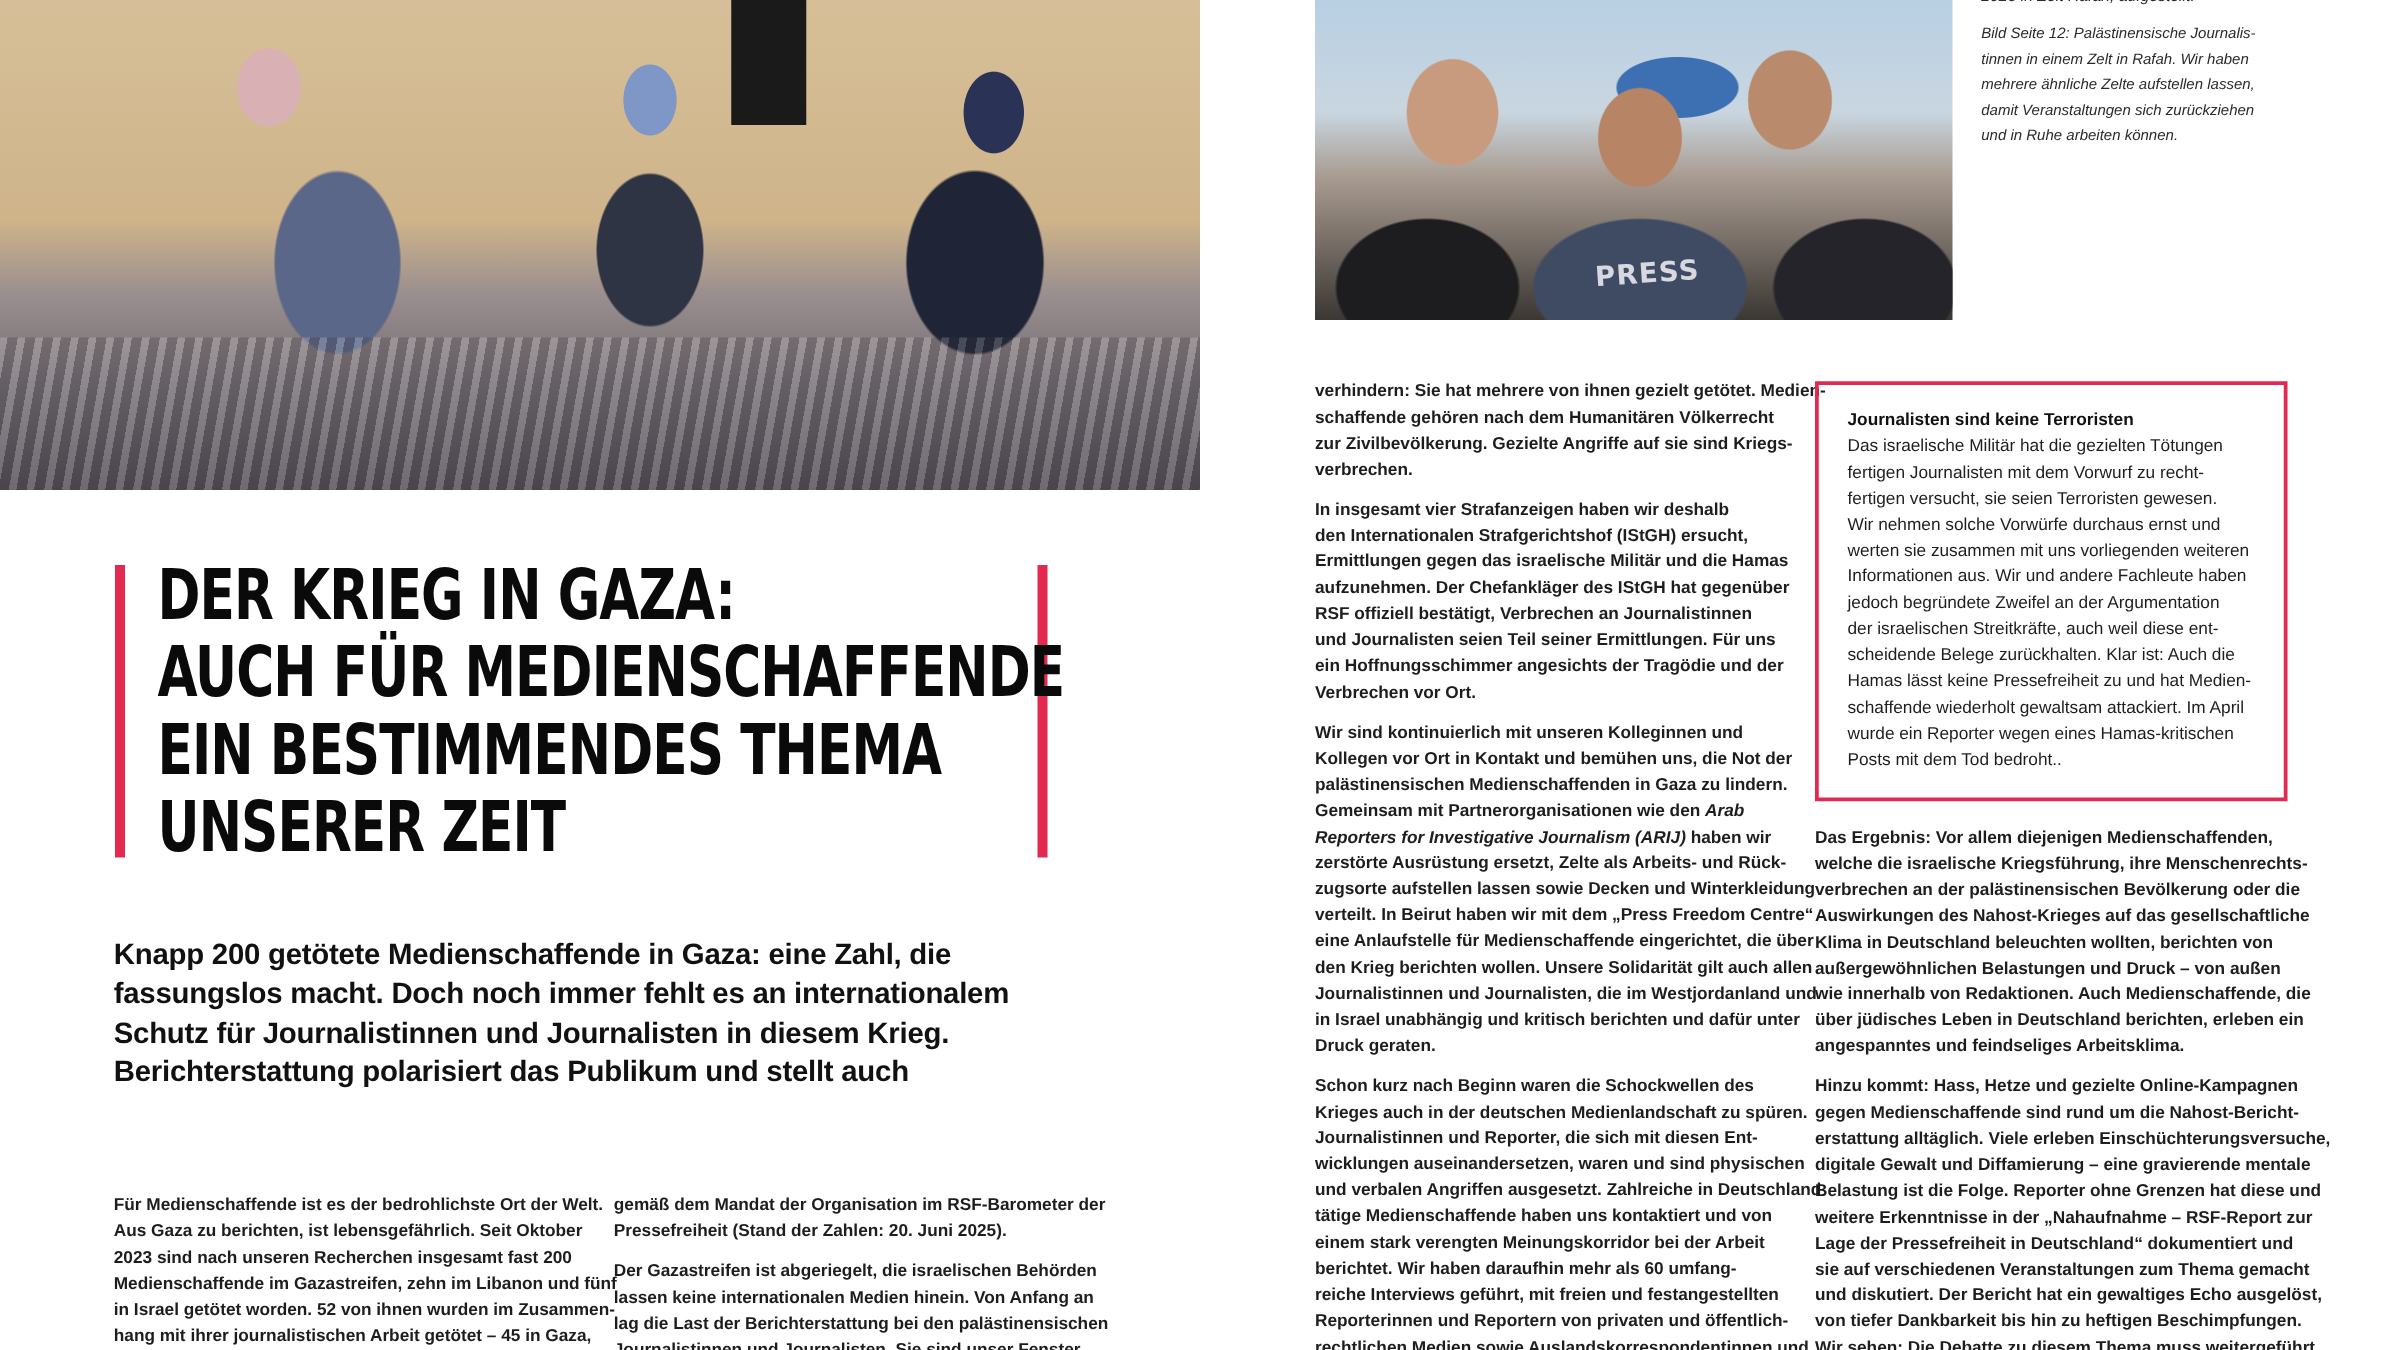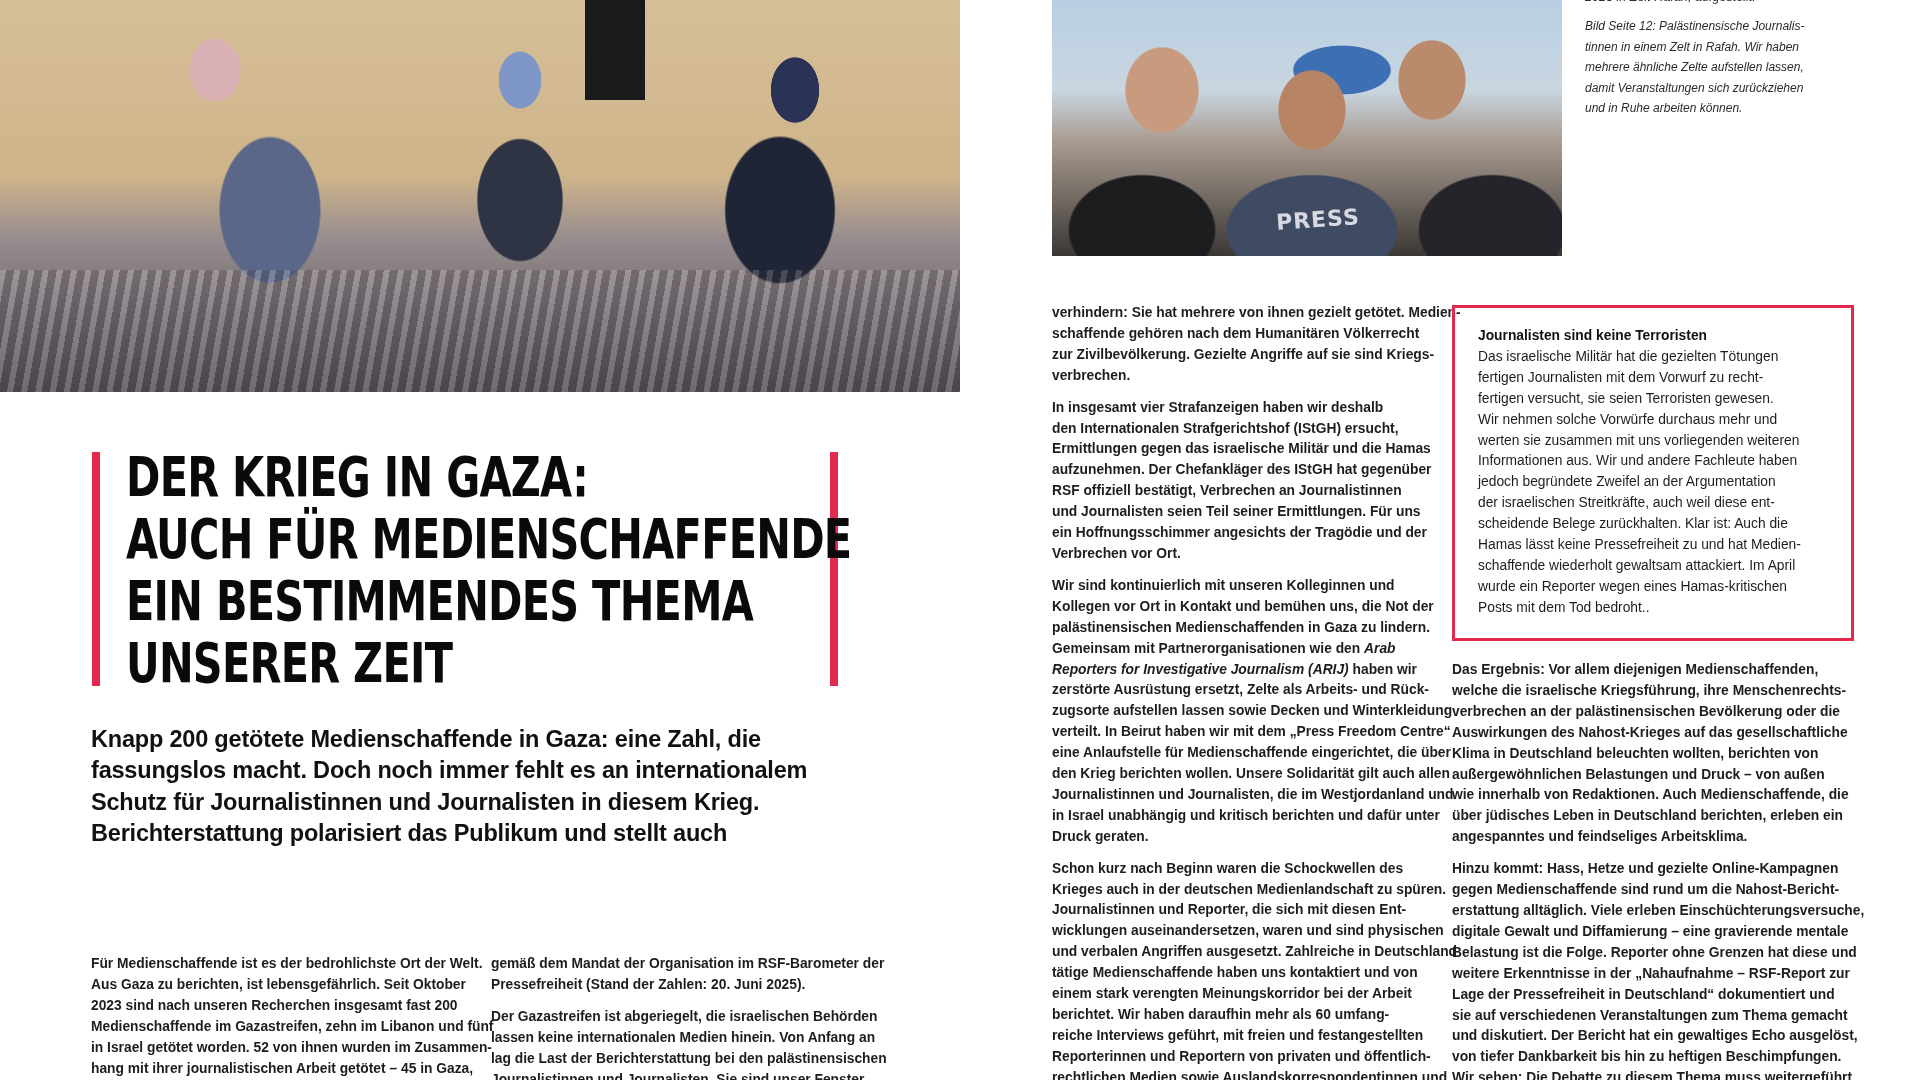--- a/index.html
+++ b/index.html
@@ -66,21 +66,21 @@
       left: 126px; top: 446px; width: 700px; margin: 0;
       font-family: "DejaVu Sans", sans-serif; font-weight: bold;
       font-size: 56px; line-height: 62px; letter-spacing: -1px;
       text-transform: uppercase; color: #0a0a0a;
       transform: scaleX(0.74); transform-origin: left top; white-space: nowrap;
     }
     .headline span { display: block; }
 
     
     .lead {
-      left: 91px; top: 724px; width: 790px; margin: 0;
+      left: 91px; top: 748px; width: 790px; margin: 0;
       font-family: "Liberation Sans", sans-serif; font-weight: bold;
       font-size: 23.5px; line-height: 31.4px; color: #111;
       letter-spacing: -0.2px;
     }
     .lead span { display: block; white-space: nowrap; }
 
     
     .col {
       font-family: "Liberation Sans", sans-serif; font-size: 13.8px; line-height: 20.9px; color: #1d1d1d;
     }
@@ -88,21 +88,21 @@
     .col span.l { display: block; white-space: nowrap; }
     .col-1 { left: 91px; top: 954px; width: 380px; }
     .col-2 { left: 491px; top: 954px; width: 380px; }
     .col-3 { left: 1052px; top: 303px; width: 380px; }
     .col-4 { left: 1452px; top: 660px; width: 390px; }
     em.it { font-style: italic; }
 
     
     .infobox {
       left: 1452px; top: 305px; width: 372px; height: 330px;
-      border: 3px solid #e3294f; box-sizing: content-box; padding-left: 24px;
+      border: 3px solid #e3294f; box-sizing: content-box;
     }
     .infobox-inner { position: absolute; left: 23px; top: 18px; width: 340px; }
     .infobox h3 { margin: 0; font-size: 13.8px; line-height: 20.9px; font-weight: bold; color: #111; }
   </style>
 </head>
 <body>
 
 <div class="abs photo-left" title="Drei palästinensische Journalistinnen sitzen in einem Zelt, eine mit PRESS-Weste am Laptop"></div>
 <div class="abs photo-right" title="Menschenmenge mit Journalisten, einer trägt eine PRESS-Weste">
   <span class="press-label">PRESS</span>
@@ -203,21 +203,21 @@
     <span class="l">rechtlichen Medien sowie Auslandskorrespondentinnen und</span>
   </p>
 </div>
 
 <div class="abs infobox">
   <div class="infobox-inner col">
     <h3>Journalisten sind keine Terroristen</h3>
     <span class="l">Das israelische Militär hat die gezielten Tötungen</span>
     <span class="l">fertigen Journalisten mit dem Vorwurf zu recht-</span>
     <span class="l">fertigen versucht, sie seien Terroristen gewesen.</span>
-    <span class="l">Wir nehmen solche Vorwürfe durchaus mehr und</span>
+    <span class="l">Wir nehmen solche Vorwürfe durchaus ernst und</span>
     <span class="l">werten sie zusammen mit uns vorliegenden weiteren</span>
     <span class="l">Informationen aus. Wir und andere Fachleute haben</span>
     <span class="l">jedoch begründete Zweifel an der Argumentation</span>
     <span class="l">der israelischen Streitkräfte, auch weil diese ent-</span>
     <span class="l">scheidende Belege zurückhalten. Klar ist: Auch die</span>
     <span class="l">Hamas lässt keine Pressefreiheit zu und hat Medien-</span>
     <span class="l">schaffende wiederholt gewaltsam attackiert. Im April</span>
     <span class="l">wurde ein Reporter wegen eines Hamas-kritischen</span>
     <span class="l">Posts mit dem Tod bedroht..</span>
   </div>

